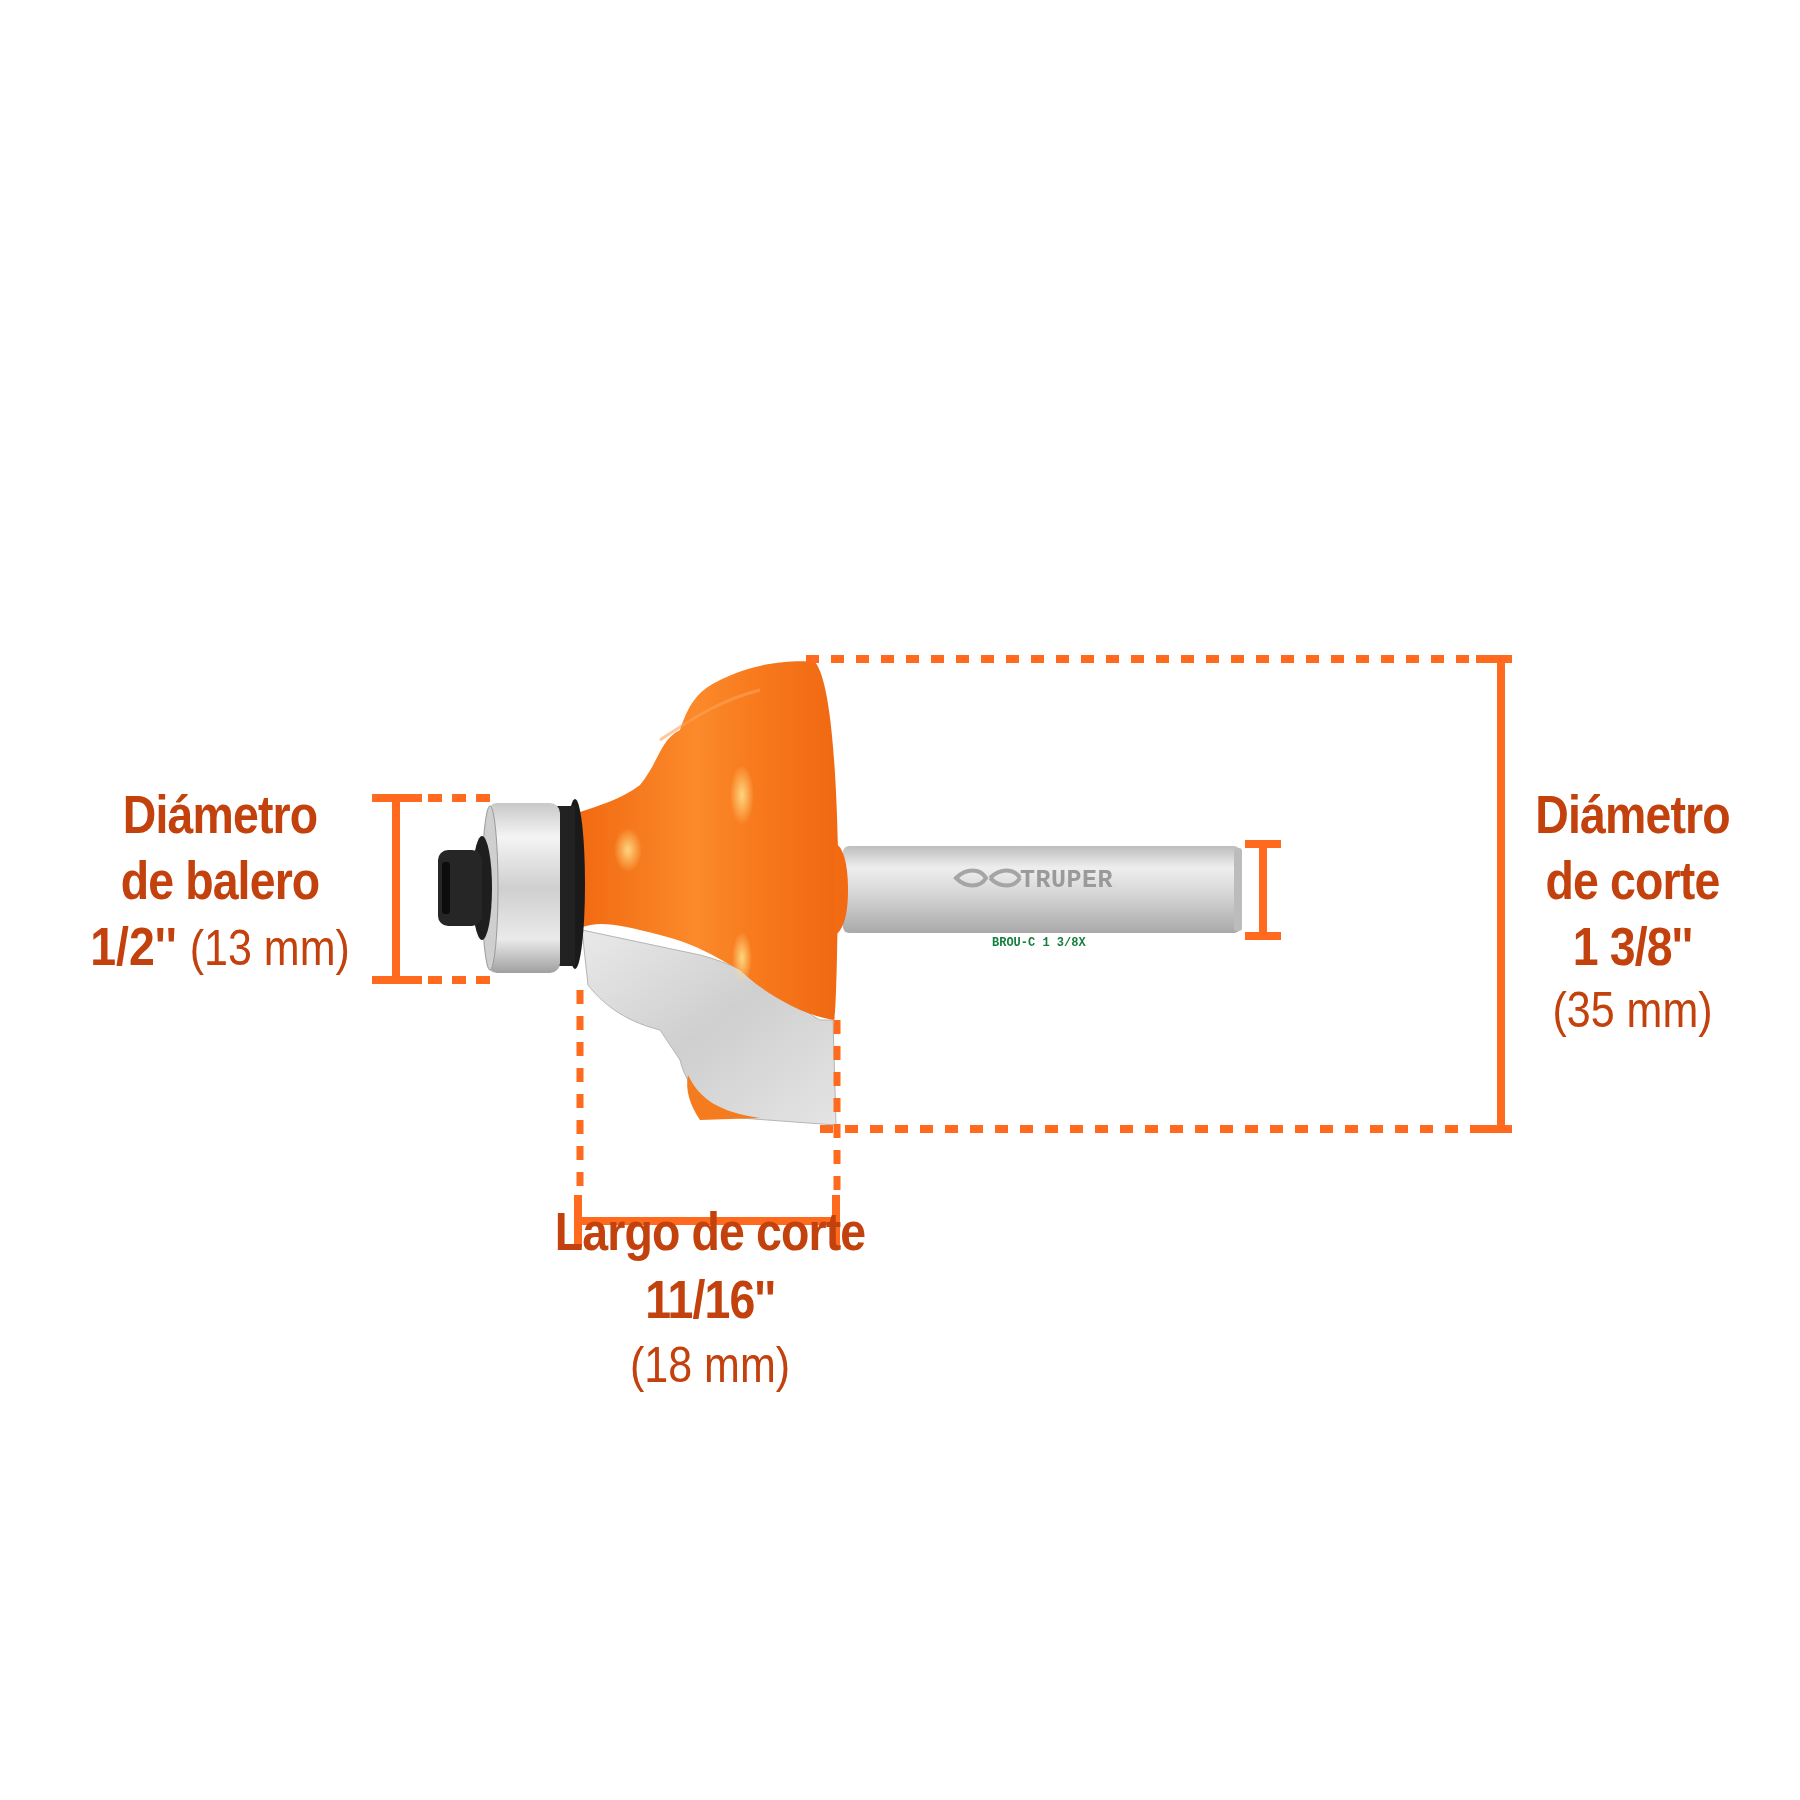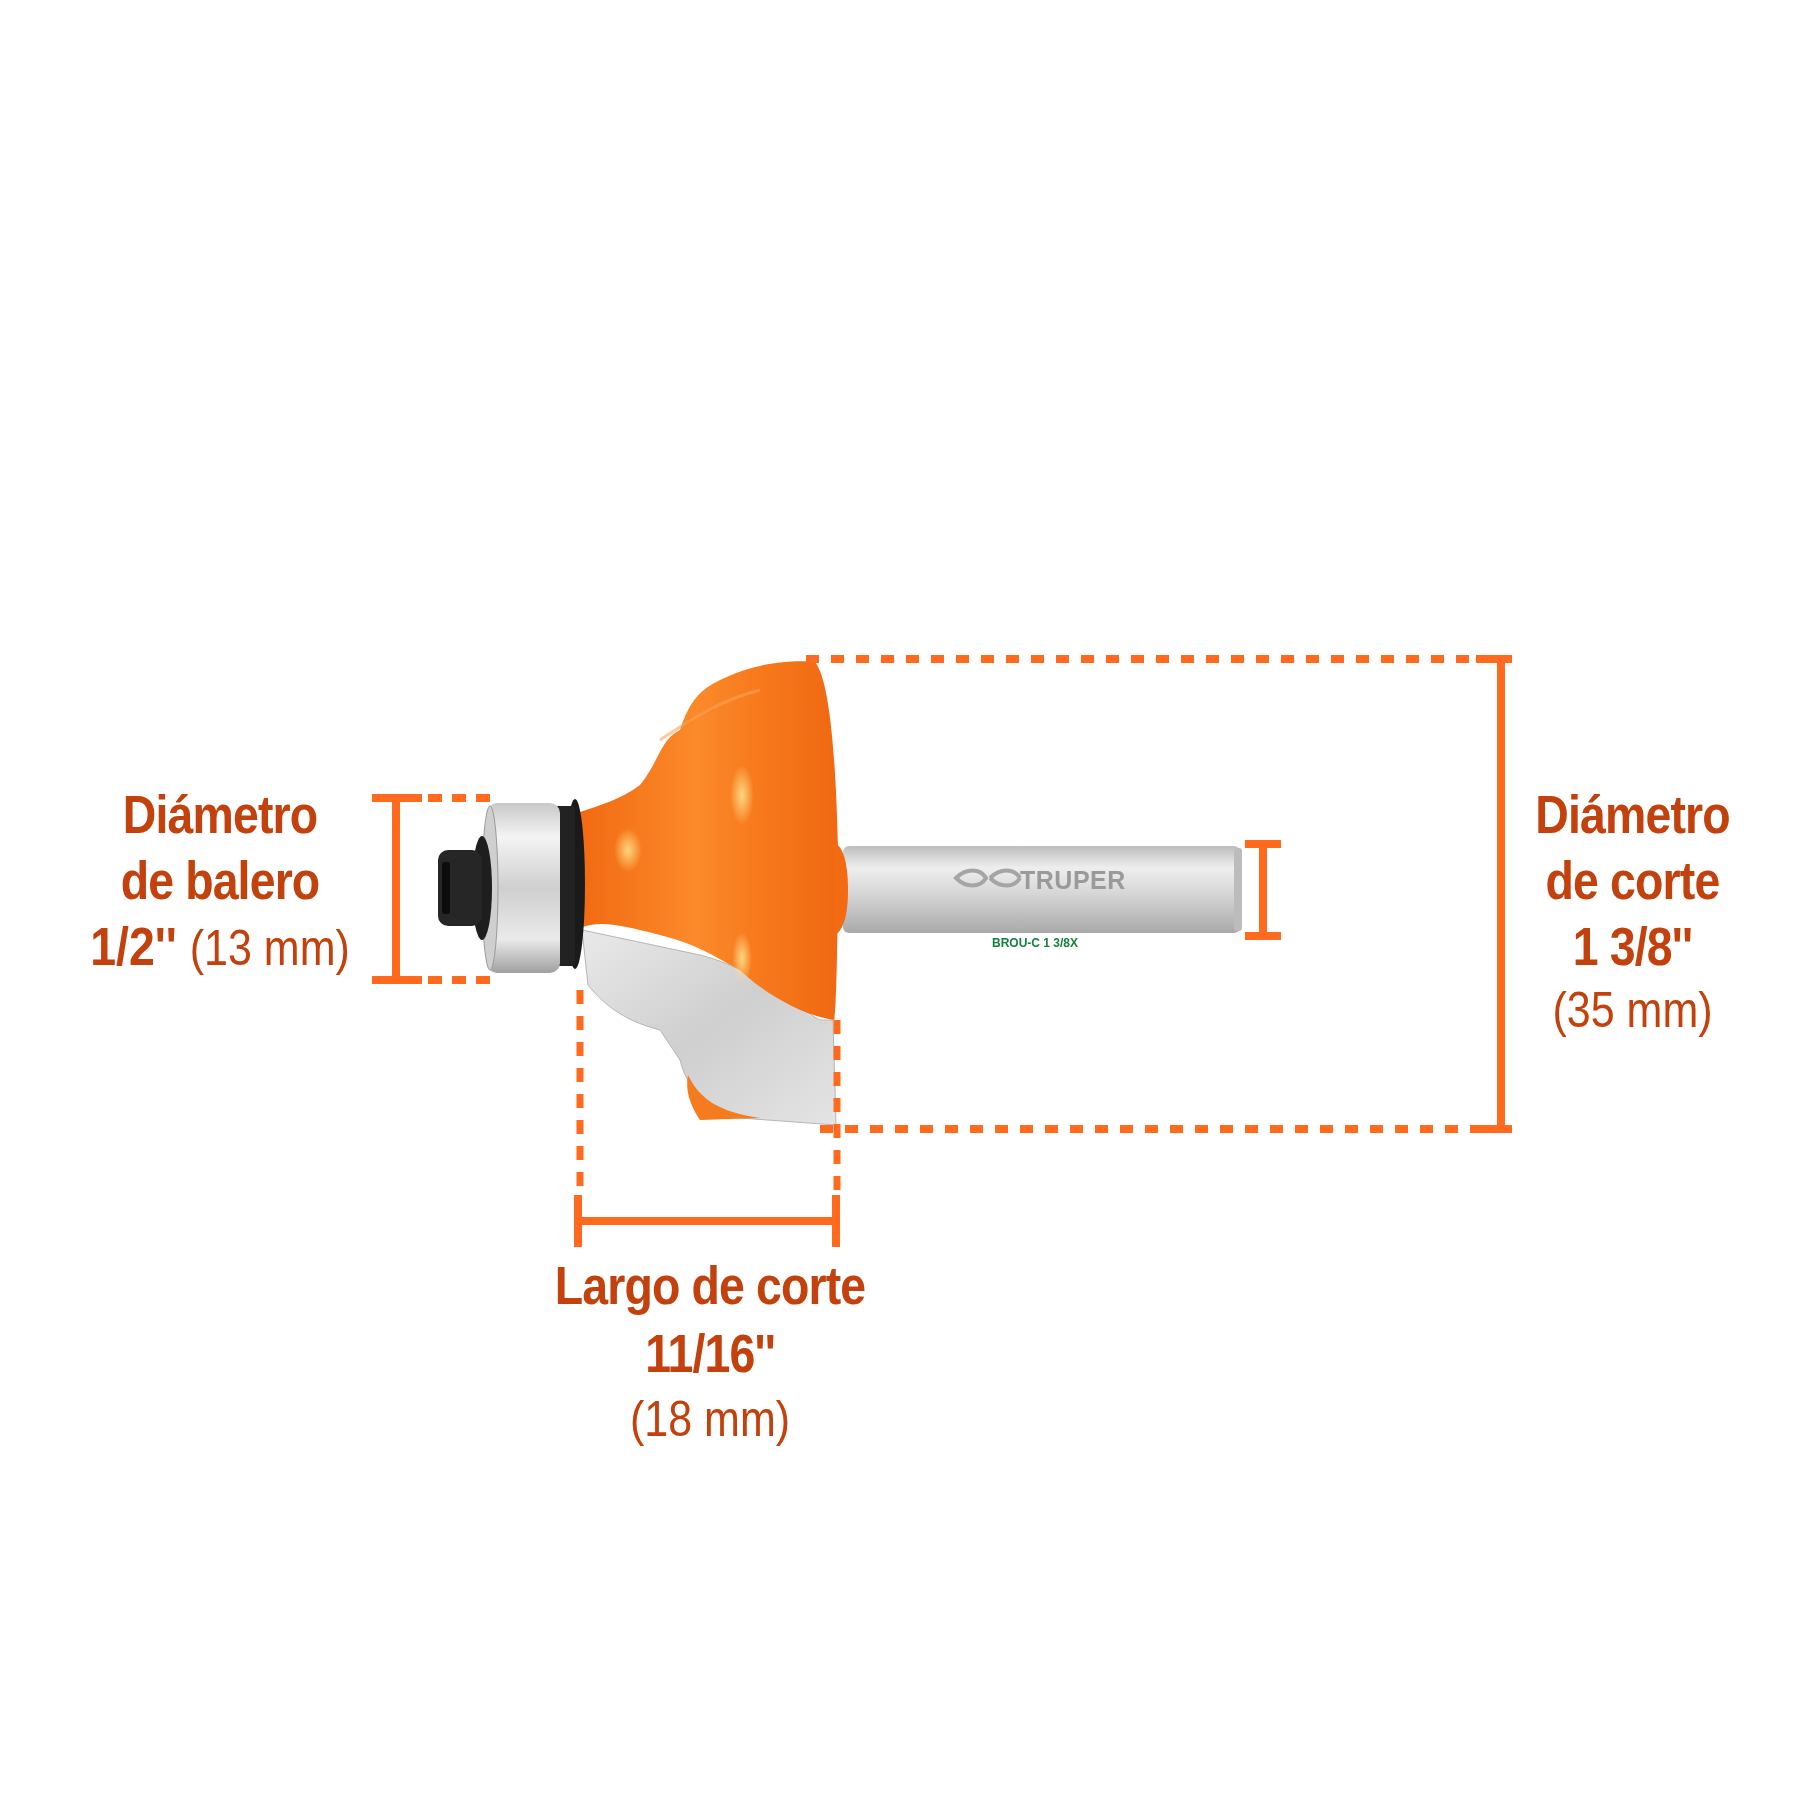--- a/index.html
+++ b/index.html
@@ -5,21 +5,21 @@
   html, body { margin:0; padding:0; background:#ffffff; }
   .canvas { position:relative; width:1800px; height:1800px; background:#ffffff; overflow:hidden; }
   svg.art { position:absolute; left:0; top:0; }
   .lbl { position:absolute; font-family:Liberation Sans, sans-serif; color:#c2410c; text-align:center; line-height:1; }
   .lbl .ln { display:block; white-space:nowrap; }
   .b { font-weight:bold; font-size:54px; letter-spacing:-1px; transform:scaleX(0.86); }
   .r { font-weight:normal; font-size:50px; transform:scaleX(0.86); }
   .mixed { font-size:54px; transform:scaleX(0.86); white-space:nowrap; }
   .mixed .bb { font-weight:bold; }
   .mixed .rr { font-weight:normal; font-size:50px; }
-  .brand { position:absolute; font-family:Liberation Sans, sans-serif; color:#9a9a9a; font-weight:bold; }
+  .brand { position:absolute; font-family:Liberation Mono, monospace; color:#9a9a9a; font-weight:bold; }
 </style>
 </head>
 <body>
 
 <div class="canvas">
 
   <svg class="art" width="1800" height="1800" viewBox="0 0 1800 1800">
     <defs>
       <linearGradient id="steelV" x1="0" y1="0" x2="0" y2="1">
         <stop offset="0" stop-color="#bdbdbd"></stop>
@@ -136,19 +136,19 @@
   </div>
 
 
   <div class="lbl" style="left:1510px; top:787px; width:245px;">
     <span class="ln b" style="margin-bottom:12px;">Diámetro</span>
     <span class="ln b" style="margin-bottom:12px;">de corte</span>
     <span class="ln b" style="margin-bottom:12px;">1 3/8''</span>
     <span class="ln r">(35 mm)</span>
   </div>
 
-  <div class="lbl" style="left:520px; top:1258px; width:380px;text-align:center;">
+  <div class="lbl" style="left:520px; top:1204px; width:380px;text-align:center;">
     <span class="ln b" style="margin-bottom:14px;">Largo de corte</span>
     <span class="ln b" style="margin-bottom:14px;">11/16''</span>
     <span class="ln r">(18 mm)</span>
   </div>
 
 </div>
 
 </body></html>

